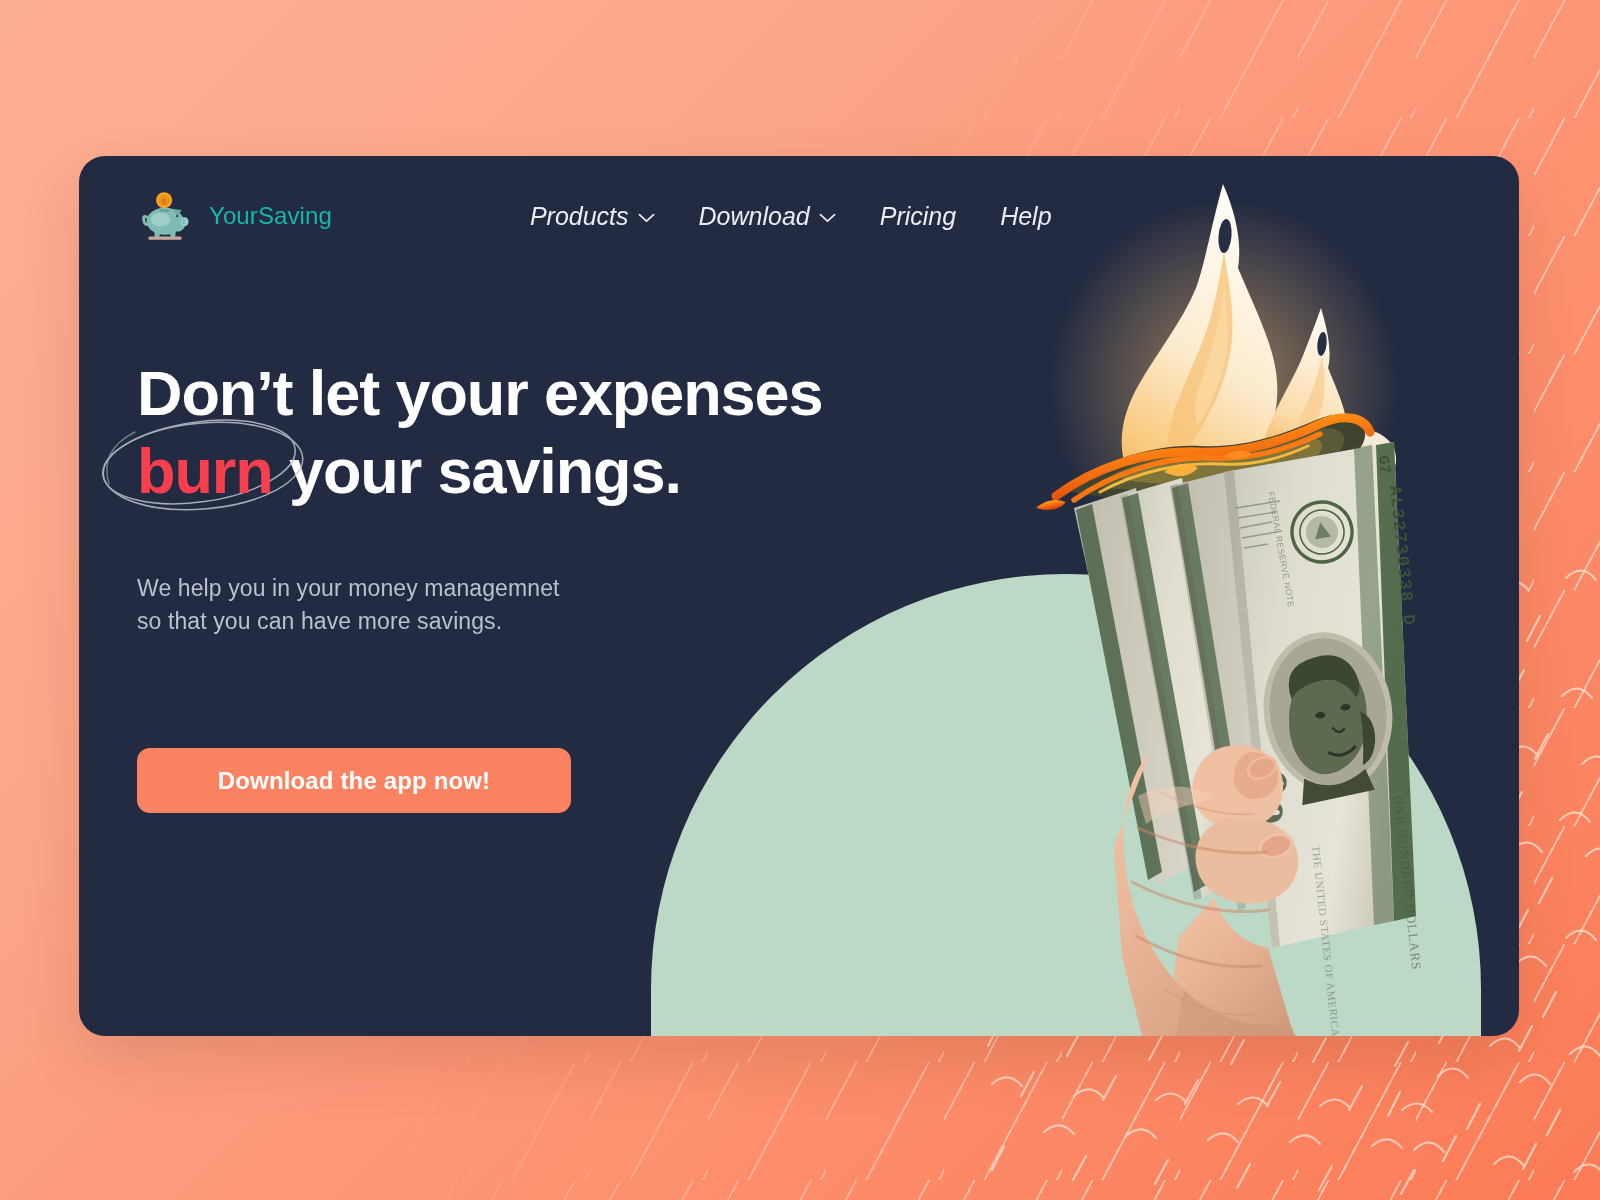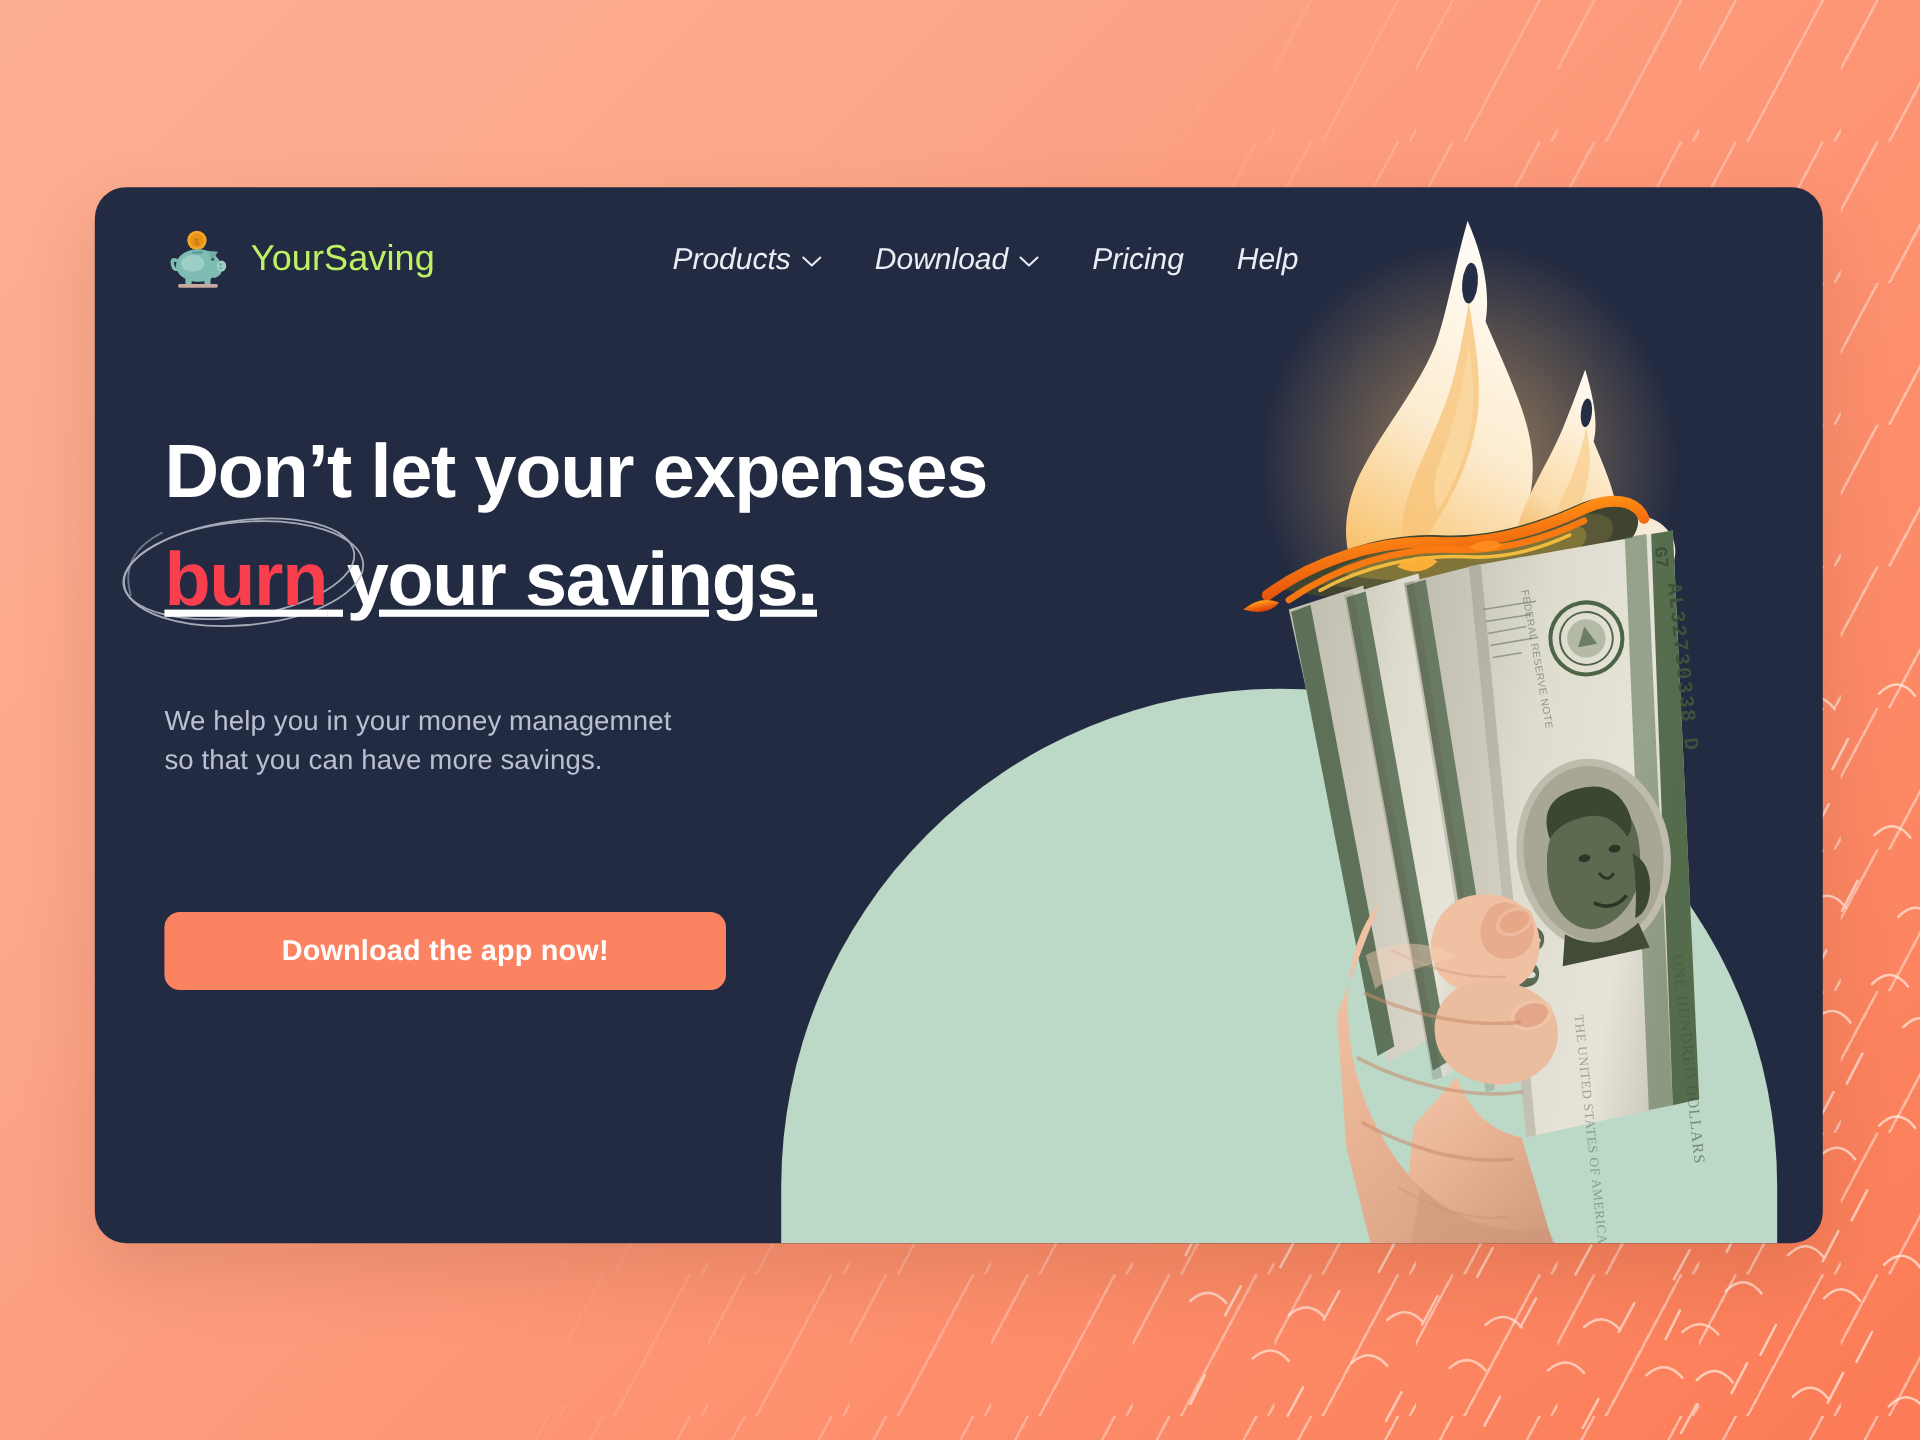--- a/index.html
+++ b/index.html
@@ -49,53 +49,53 @@
   
 
   
   .header {
     position:absolute; left:0; top:0; width:100%; height:120px;
     display:flex; align-items:center; padding:0 58px;
   }
   .brand { display:flex; align-items:center; gap:16px; cursor:pointer; }
   .brand-mark { width:56px; height:56px; display:block; }
   .brand-name {
-    color:#bef264; font-size:30px; font-weight:400; letter-spacing:.1px;
+    color:#14b8a6; font-size:24px; font-weight:400; letter-spacing:.1px;
     white-space:nowrap;
   }
   .nav { display:flex; align-items:center; gap:0; margin-left:176px;font-style:italic; }
   .nav-item {
     display:flex; align-items:center; gap:9px;
     color:#EAEDF4; font-size:25px; font-weight:400;
     padding:8px 22px; cursor:pointer; white-space:nowrap;
   }
   .nav-item .caret {
     width:17px; height:10px; display:inline-block; flex:none; margin-top:4px;
   }
 
   
   .hero { position:absolute; left:58px; top:200px; width:800px; }
   .headline {
     position:relative; color:#FFFFFF;
     font-size:63px; line-height:74px; font-weight:700;
     letter-spacing:-1.1px; white-space:nowrap;
   }
-  .headline .l2 { position:relative; display:block; margin-top:16px;text-decoration:underline; }
+  .headline .l2 { position:relative; display:block; margin-top:4px; }
   .burn { color:#F93E4E; position:relative; z-index:2; }
   .circle-scribble {
     position:absolute; left:-42px; top:-22px; width:220px; height:104px;
     z-index:1; pointer-events:none;
   }
   .subcopy {
     margin-top:64px; color:#B9C0D1;
     font-size:23px; line-height:33px; font-weight:400; letter-spacing:.1px;
   }
   .cta {
     margin-top:110px; display:inline-flex; align-items:center; justify-content:center;
-    width:468px; height:65px; background:#FB8361; border:none;
+    width:434px; height:65px; background:#FB8361; border:none;
     border-radius:13px; color:#FFFFFF; font-size:24px; font-weight:700;
     letter-spacing:.15px; cursor:pointer; font-family:inherit;
   }
 
   
   .hero-img {
     position:absolute; left:845px; top:0; width:600px; height:880px;
     pointer-events:none;
   }
   .hero-img svg { width:100%; height:100%; display:block; }

